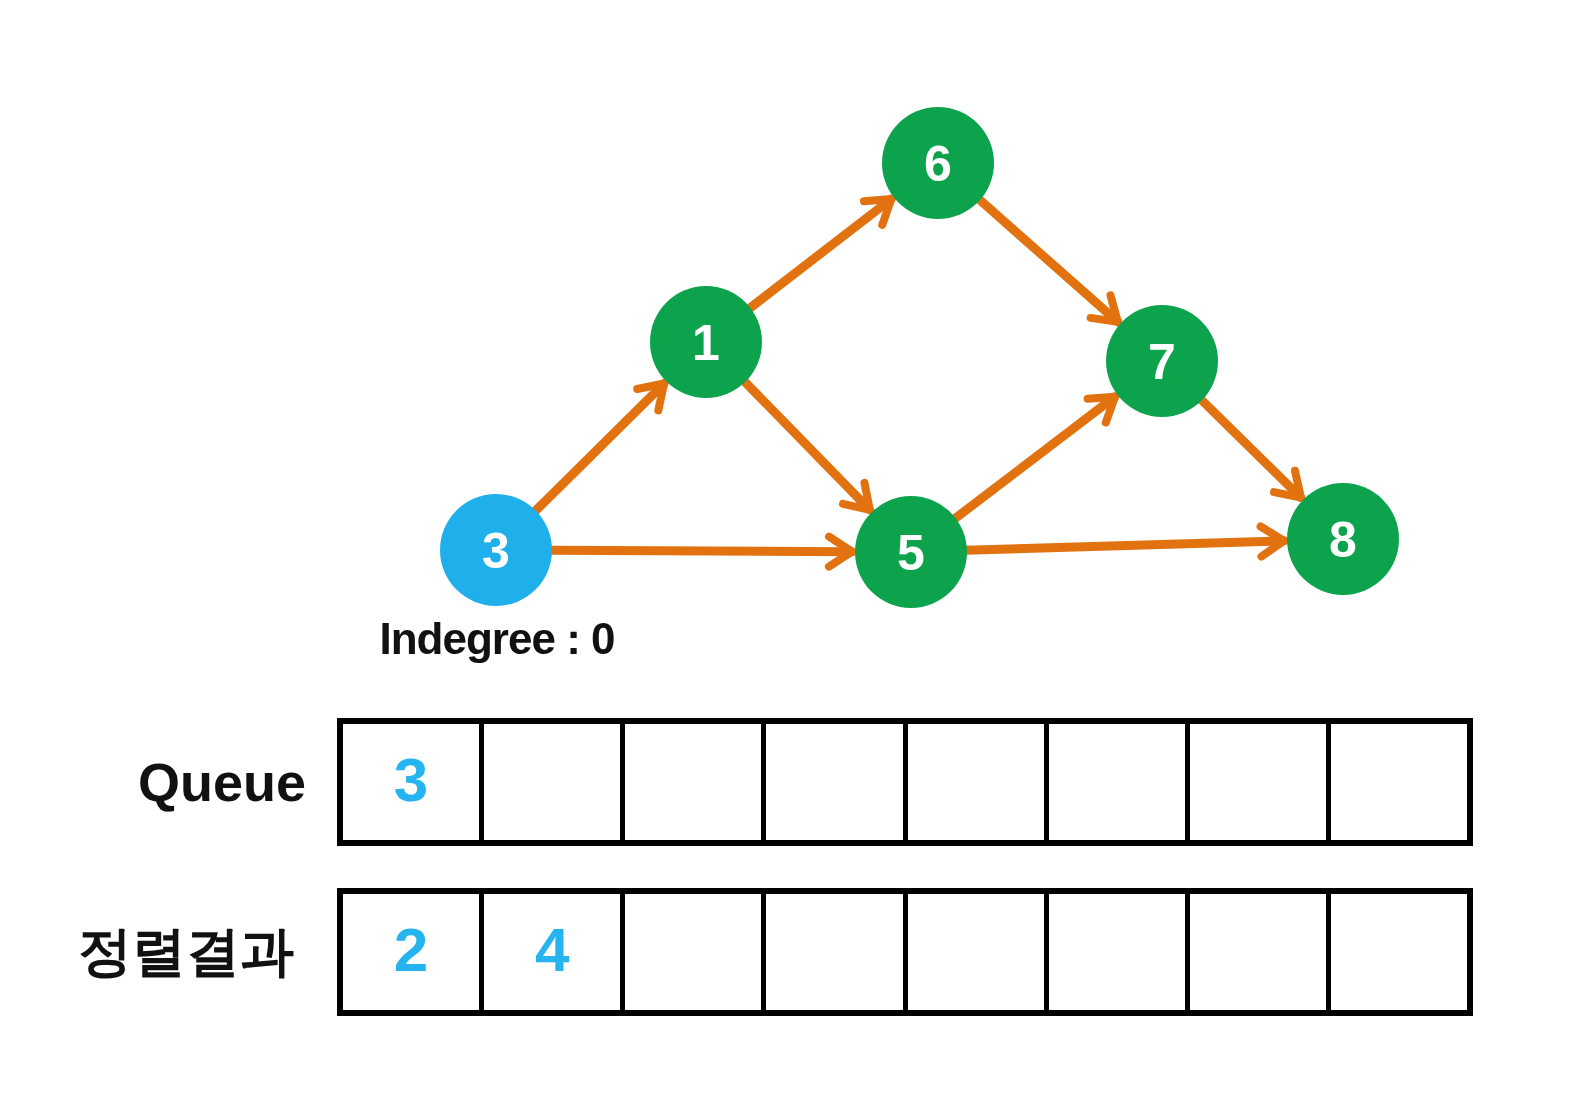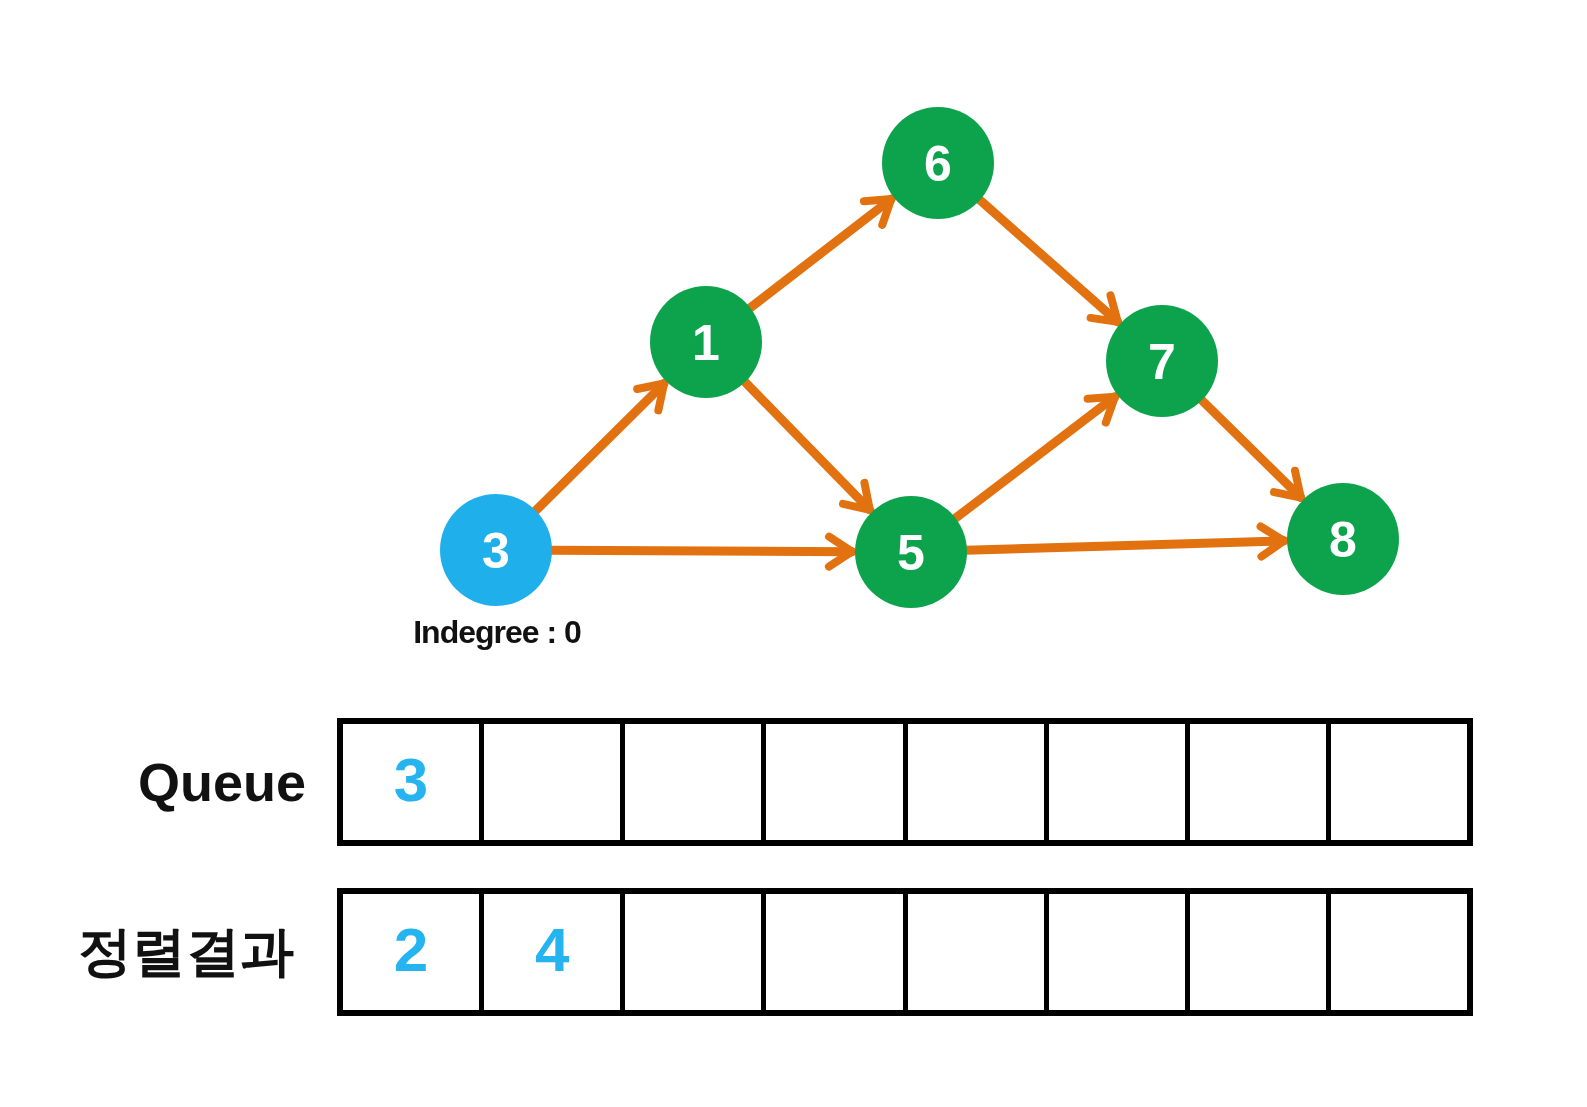--- a/index.html
+++ b/index.html
@@ -20,21 +20,21 @@
   .edge{stroke:var(--edge);stroke-width:9;stroke-linecap:round;fill:none;}
   .node-label{
     fill:#ffffff;
     font-family:"Liberation Sans", sans-serif;
     font-size:50px;font-weight:700;
     text-anchor:middle;
   }
   .indegree{
     position:absolute;left:346px;top:614px;width:302px;
     text-align:center;
-    font-size:32px;font-weight:700;color:var(--text);
+    font-size:44px;font-weight:700;color:var(--text);
     letter-spacing:-1px;
     white-space:nowrap;
   }
   .row-label{
     position:absolute;height:128px;
     display:flex;align-items:center;justify-content:center;
     font-weight:700;color:var(--text);
     white-space:nowrap;
   }
   .queue-label{left:112px;top:718px;width:220px;font-size:54px;text-align:right;}

